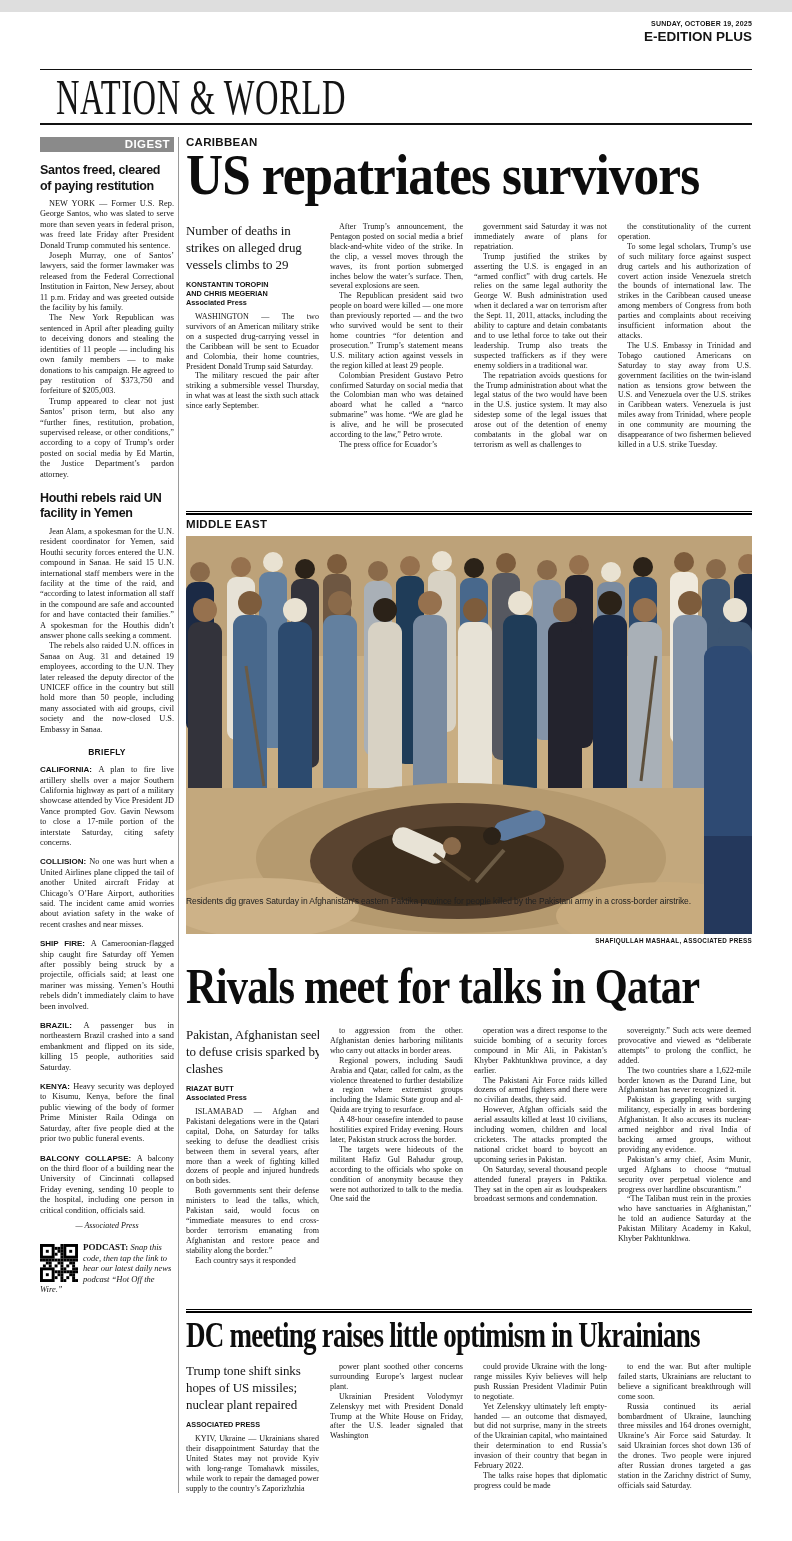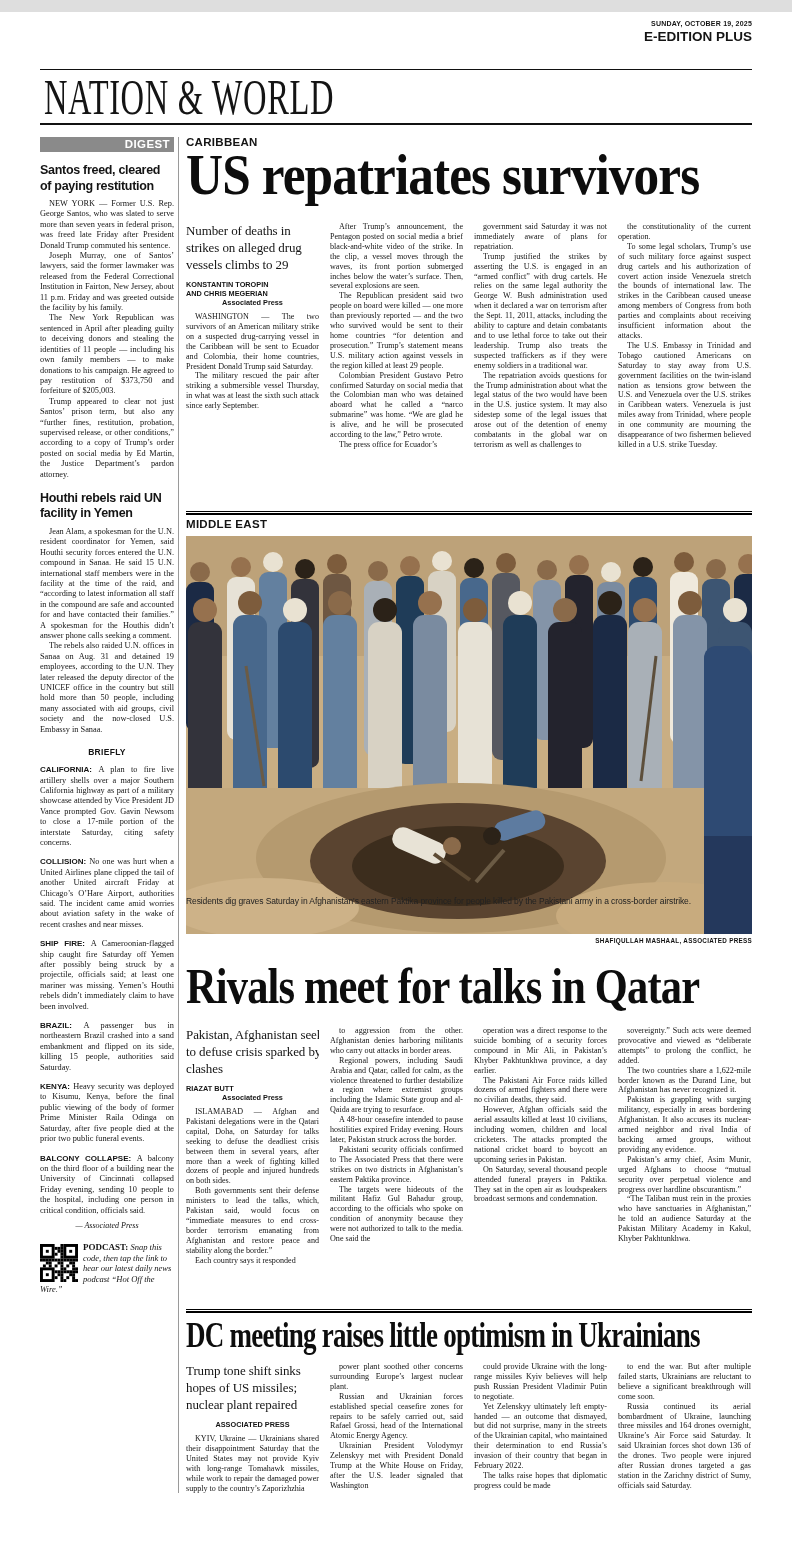--- a/index.html
+++ b/index.html
@@ -8,21 +8,21 @@
     position:relative; width:792px; height:1541px; margin:12px auto;
     background:#ffffff; color:#141414; overflow:hidden;
     font-family:"Liberation Serif", serif;
   }
 
   
   .edition-block { position:absolute; top:8px; right:40px; text-align:right; }
   .issue-date { font-family:"Liberation Sans",sans-serif; font-weight:bold; font-size:7px; letter-spacing:.2px; }
   .edition-label { font-family:"Liberation Sans",sans-serif; font-weight:bold; font-size:13.5px; margin-top:2px; }
   .mast-rule-top { position:absolute; left:40px; top:57px; width:712px; border-top:1px solid #111; }
-  .masthead { position:absolute; left:44px; top:59px; font-size:50px; line-height:52px; font-weight:normal; white-space:nowrap; }
+  .masthead { position:absolute; left:56px; top:59px; font-size:50px; line-height:52px; font-weight:normal; white-space:nowrap; }
   .masthead .squeeze { display:inline-block; transform:scaleX(.65); transform-origin:0 0; letter-spacing:1px; }
   .mast-rule-bottom { position:absolute; left:40px; top:111px; width:712px; border-top:2px solid #111; }
 
   
   .digest { position:absolute; left:40px; top:125px; width:134px; }
   .digest-banner { background:#8a8a8a; color:#fff; font-family:"Liberation Sans",sans-serif; font-weight:bold; font-size:11.5px; padding:1px 4px 2px; letter-spacing:.4px;text-align:right; }
   .digest h3 { font-family:"Liberation Sans",sans-serif; font-weight:bold; font-size:12.5px; line-height:15.5px; letter-spacing:-.3px; margin:11px 0 5px; }
   .digest-body p { font-size:8.3px; line-height:10.4px; text-align:justify; text-indent:9px; }
   .briefly { font-family:"Liberation Sans",sans-serif; font-weight:bold; font-size:8.5px; text-align:center; margin:12px 0 8px; letter-spacing:.3px; }
   .briefs p { text-indent:0; margin-bottom:9px; }
@@ -46,21 +46,21 @@
   .hl-ukraine .squeeze { transform:scaleX(.75); }
 
   .cols { position:absolute; left:186px; width:566px; display:flex; gap:11px; overflow:hidden; }
   .cols-caribbean { top:210px; height:290px; }
   .cols-qatar { top:1014px; height:284px; }
   .cols-ukraine { top:1350px; height:191px; }
   .col { width:133px; flex:0 0 133px; font-size:8.1px; line-height:9.9px; text-align:justify; overflow:hidden; }
   .col .flow p { text-indent:9px; }
   .subhead { font-size:13px; line-height:17px; text-align:left; letter-spacing:-.1px; width:140px; margin-bottom:7px; text-indent:0; }
   .byline { font-family:"Liberation Sans",sans-serif; font-weight:bold; font-size:7.3px; line-height:9px; text-align:left; text-indent:0; }
-  .byorg { font-family:"Liberation Sans",sans-serif; font-weight:bold; font-size:7.3px; line-height:9px; text-align:center; margin-bottom:5px; text-indent:0; }
+  .byorg { font-family:"Liberation Sans",sans-serif; font-weight:bold; font-size:7.3px; line-height:9px; text-align:left; margin-bottom:5px; text-indent:0; }
 
   .drule { position:absolute; left:186px; width:566px; height:4px; border-top:1px solid #000; border-bottom:2px solid #000; }
   .drule-1 { top:499px; }
   .drule-2 { top:1297px; }
   .kicker-caribbean { left:186px; top:124px; }
   .kicker-mideast { left:186px; top:506px; }
 
   .photo { position:absolute; left:186px; top:524px; width:566px; height:398px; overflow:hidden; background:#c6ab80; }
   .photo svg { display:block; }
   .photo-credit { position:absolute; left:186px; top:925px; width:566px; text-align:right; font-family:"Liberation Sans",sans-serif; font-weight:bold; font-size:6.3px; letter-spacing:.3px; color:#111; }
@@ -317,21 +317,20 @@
           <p>ISLAMABAD — Afghan and Pakistani delegations were in the Qatari capital, Doha, on Saturday for talks seeking to defuse the deadliest crisis between them in several years, after more than a week of fighting killed dozens of people and injured hundreds on both sides.</p>
           <p>Both governments sent their defense ministers to lead the talks, which, Pakistan said, would focus on “immediate measures to end cross-border terrorism emanating from Afghanistan and restore peace and stability along the border.”</p>
           <p>Each country says it responded</p>
         </div>
     </div>
     <div class="col">
         <div class="flow">
           <p>to aggression from the other. Afghanistan denies harboring militants who carry out attacks in border areas.</p>
           <p>Regional powers, including Saudi Arabia and Qatar, called for calm, as the violence threatened to further destabilize a region where extremist groups including the Islamic State group and al-Qaida are trying to resurface.</p>
           <p>A 48-hour ceasefire intended to pause hostilities expired Friday evening. Hours later, Pakistan struck across the border.</p>
-          <p>Pakistani security officials confirmed to The Associated Press that there were strikes on two districts in Afghanistan’s eastern Paktika province.</p>
           <p>The targets were hideouts of the militant Hafiz Gul Bahadur group, according to the officials who spoke on condition of anonymity because they were not authorized to talk to the media. One said the</p>
         </div>
       </div>
     <div class="col">
         <div class="flow">
           <p>operation was a direct response to the suicide bombing of a security forces compound in Mir Ali, in Pakistan’s Khyber Pakhtunkhwa province, a day earlier.</p>
           <p>The Pakistani Air Force raids killed dozens of armed fighters and there were no civilian deaths, they said.</p>
           <p>However, Afghan officials said the aerial assaults killed at least 10 civilians, including women, children and local cricketers. The attacks prompted the national cricket board to boycott an upcoming series in Pakistan.</p>
           <p>On Saturday, several thousand people attended funeral prayers in Paktika. They sat in the open air as loudspeakers broadcast sermons and condemnation.</p>
         </div>
@@ -354,21 +353,20 @@
     <div class="col">
       <p class="subhead">Trump tone shift sinks hopes of US missiles; nuclear plant repaired</p>
       <p class="byorg">ASSOCIATED PRESS</p>
       <div class="flow">
           <p>KYIV, Ukraine — Ukrainians shared their disappointment Saturday that the United States may not provide Kyiv with long-range Tomahawk missiles, while work to repair the damaged power supply to the country’s Zaporizhzhia</p>
         </div>
     </div>
     <div class="col">
         <div class="flow">
           <p>power plant soothed other concerns surrounding Europe’s largest nuclear plant.</p>
-          <p>Russian and Ukrainian forces established special ceasefire zones for repairs to be safely carried out, said Rafael Grossi, head of the International Atomic Energy Agency.</p>
           <p>Ukrainian President Volodymyr Zelenskyy met with President Donald Trump at the White House on Friday, after the U.S. leader signaled that Washington</p>
         </div>
       </div>
     <div class="col">
         <div class="flow">
           <p>could provide Ukraine with the long-range missiles Kyiv believes will help push Russian President Vladimir Putin to negotiate.</p>
           <p>Yet Zelenskyy ultimately left empty-handed — an outcome that dismayed, but did not surprise, many in the streets of the Ukrainian capital, who maintained their determination to end Russia’s invasion of their country that began in February 2022.</p>
           <p>The talks raise hopes that diplomatic progress could be made</p>
         </div>
       </div>

